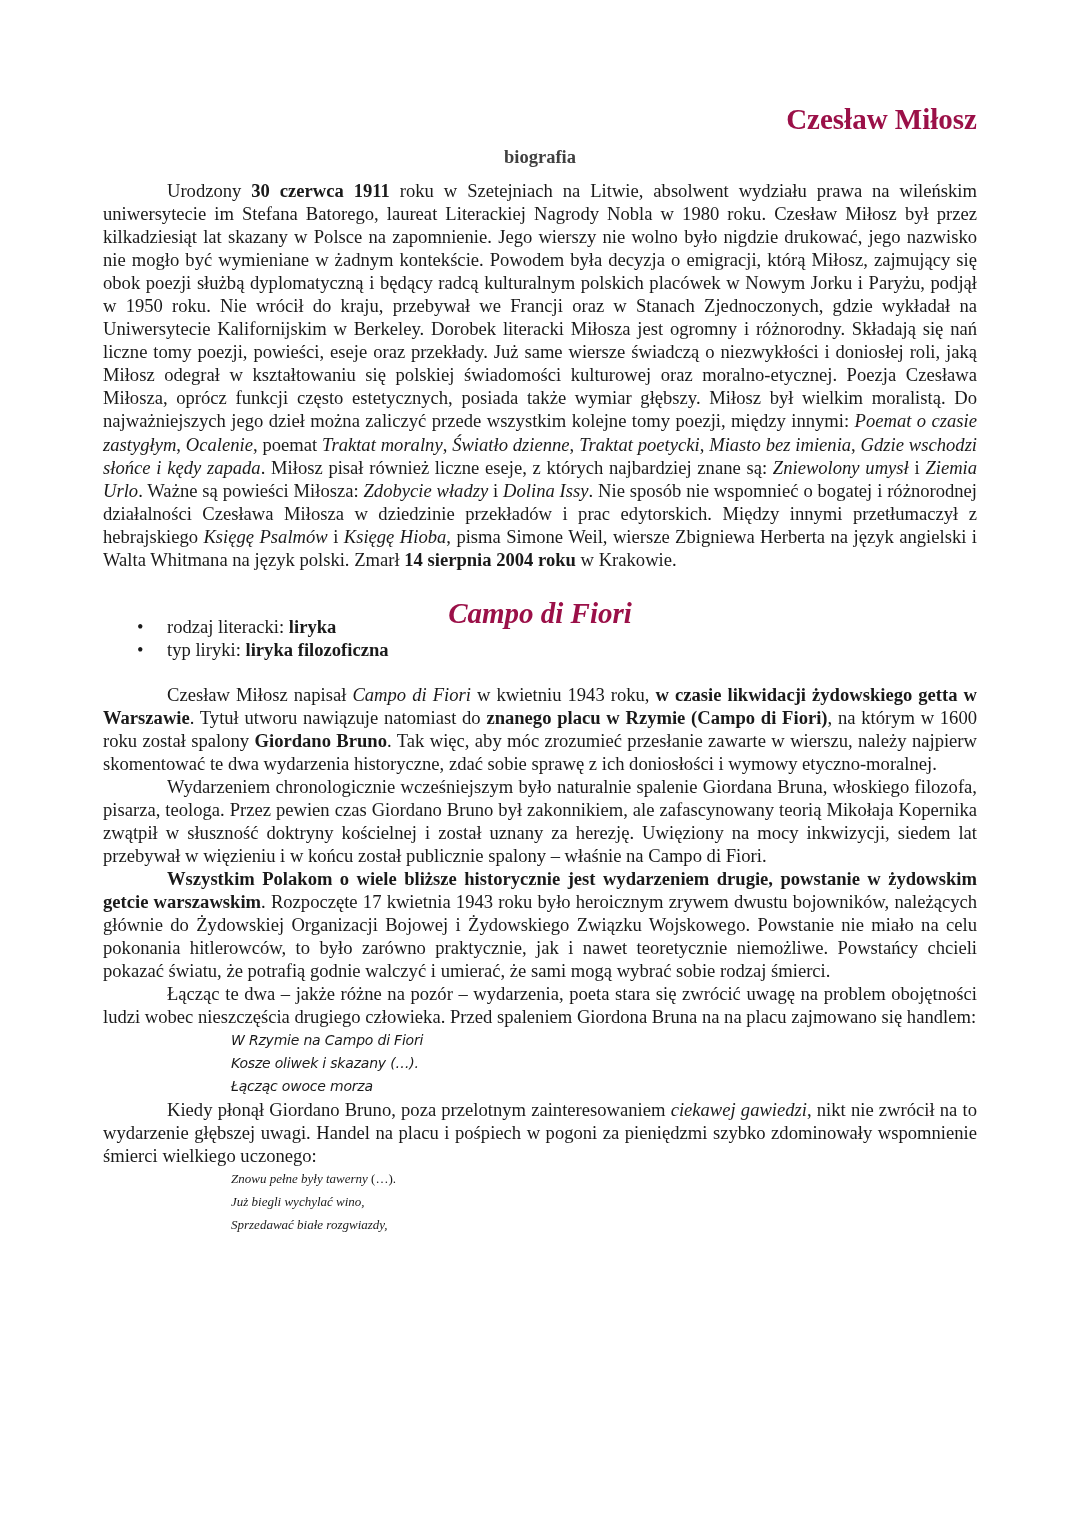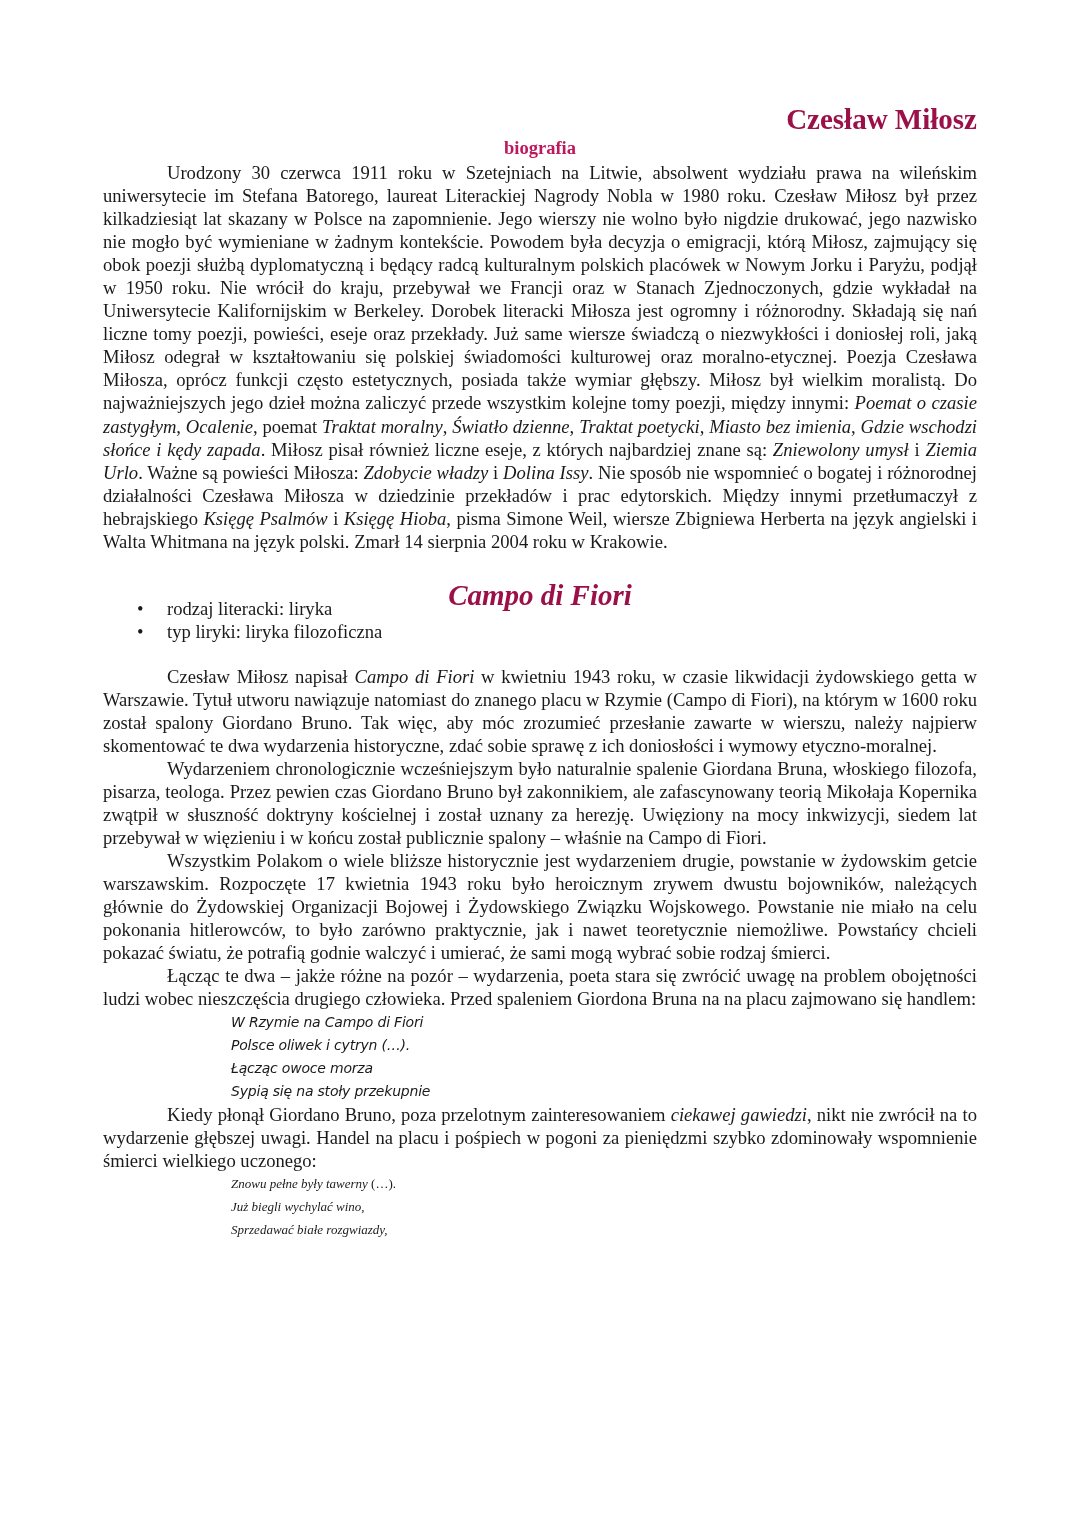--- a/index.html
+++ b/index.html
@@ -1,31 +1,31 @@
 <!DOCTYPE html>
 <html><head>
 <meta charset="utf-8">
 <style>
   html, body { margin:0; padding:0; background:#ffffff; }
   body { width:1080px; height:1527px; position:relative; overflow:hidden;
          font-family:"Liberation Serif", serif; color:#1a1a1a; }
   .page { position:absolute; left:103px; top:103px; width:874px; }
   .title { text-align:right; font-weight:bold; font-size:29px; line-height:32px; color:#9b1048; margin:0; }
-  .subtitle { text-align:center; font-weight:bold; font-size:18.5px; line-height:20px; color:#be185d; margin:3px; }
+  .subtitle { text-align:center; font-weight:bold; font-size:18.5px; line-height:20px; color:#404040; margin:12px; }
   p { margin:0; font-size:18.6px; line-height:23.05px; text-align:justify; }
   p.indent { text-indent:64px; }
   .h2 { text-align:center; font-weight:bold; font-style:italic; font-size:29px; line-height:32px; color:#9b1048; margin:26px 0 0 0; }
   ul.props { list-style:none; margin:-14px 0 0 0; padding:0; }
   ul.props li { font-size:18.6px; line-height:23px; position:relative; padding-left:64px; }
   ul.props li .bullet { position:absolute; left:34px; top:0; }
   .spacer { height:22px; }
   .poem { margin:0 0 0 128px; }
   .poem div { font-size:13px; line-height:23.05px; font-style:italic; }
   .poem1 div { font-family:"DejaVu Sans", sans-serif; font-size:14px; letter-spacing:-0.2px; }
-  b { font-weight:normal; }
+  b { font-weight:bold; }
   i { font-style:italic; }
 </style>
 </head>
 <body>
 
 <div class="page">
   <h1 class="title">Czesław Miłosz</h1>
   <div class="subtitle">biografia</div>
 
   <p class="indent"><span>Urodzony </span><b>30 czerwca 1911</b><span> roku w Szetejniach na Litwie, absolwent wydziału prawa na wileńskim uniwersytecie im Stefana Batorego, laureat Literackiej Nagrody Nobla w 1980 roku. Czesław Miłosz był przez kilkadziesiąt lat skazany w Polsce na zapomnienie. Jego wierszy nie wolno było nigdzie drukować, jego nazwisko nie mogło być wymieniane w żadnym kontekście. Powodem była decyzja o emigracji, którą Miłosz, zajmujący się obok poezji służbą dyplomatyczną i będący radcą kulturalnym polskich placówek w Nowym Jorku i Paryżu, podjął w 1950 roku. Nie wrócił do kraju, przebywał we Francji oraz w Stanach Zjednoczonych, gdzie wykładał na Uniwersytecie Kalifornijskim w Berkeley. Dorobek literacki Miłosza jest ogromny i różnorodny. Składają się nań liczne tomy poezji, powieści, eseje oraz przekłady. Już same wiersze świadczą o niezwykłości i doniosłej roli, jaką Miłosz odegrał w kształtowaniu się polskiej świadomości kulturowej oraz moralno-etycznej. Poezja Czesława Miłosza, oprócz funkcji często estetycznych, posiada także wymiar głębszy. Miłosz był wielkim moralistą. Do najważniejszych jego dzieł można zaliczyć przede wszystkim kolejne tomy poezji, między innymi: </span><i>Poemat o czasie zastygłym</i><span>, </span><i>Ocalenie</i><span>, poemat </span><i>Traktat moralny</i><span>, </span><i>Światło dzienne</i><span>, </span><i>Traktat poetycki</i><span>, </span><i>Miasto bez imienia</i><span>, </span><i>Gdzie wschodzi słońce i kędy zapada</i><span>. Miłosz pisał również liczne eseje, z których najbardziej znane są: </span><i>Zniewolony umysł</i><span> i </span><i>Ziemia Urlo</i><span>. Ważne są powieści Miłosza: </span><i>Zdobycie władzy</i><span> i </span><i>Dolina Issy</i><span>. Nie sposób nie wspomnieć o bogatej i różnorodnej działalności Czesława Miłosza w dziedzinie przekładów i prac edytorskich. Między innymi przetłumaczył z hebrajskiego </span><i>Księgę Psalmów</i><span> i </span><i>Księgę Hioba</i><span>, pisma Simone Weil, wiersze Zbigniewa Herberta na język angielski i Walta Whitmana na język polski. Zmarł </span><b>14 sierpnia 2004 roku</b><span> w Krakowie.</span></p>
@@ -45,23 +45,22 @@
 
   <div class="spacer"></div>
 
   <p class="indent"><span>Czesław Miłosz napisał </span><i>Campo di Fiori</i><span> w kwietniu 1943 roku, </span><b>w czasie likwidacji żydowskiego getta w Warszawie</b><span>. Tytuł utworu nawiązuje natomiast do </span><b>znanego placu w Rzymie (Campo di Fiori)</b><span>, na którym w 1600 roku został spalony </span><b>Giordano Bruno</b><span>. Tak więc, aby móc zrozumieć przesłanie zawarte w wierszu, należy najpierw skomentować te dwa wydarzenia historyczne, zdać sobie sprawę z ich doniosłości i wymowy etyczno-moralnej.</span></p>
   <p class="indent"><span>Wydarzeniem chronologicznie wcześniejszym było naturalnie spalenie Giordana Bruna, włoskiego filozofa, pisarza, teologa. Przez pewien czas Giordano Bruno był zakonnikiem, ale zafascynowany teorią Mikołaja Kopernika zwątpił w słuszność doktryny kościelnej i został uznany za herezję. Uwięziony na mocy inkwizycji, siedem lat przebywał w więzieniu i w końcu został publicznie spalony – właśnie na Campo di Fiori.</span></p>
   <p class="indent"><b>Wszystkim Polakom o wiele bliższe historycznie jest wydarzeniem drugie, powstanie w żydowskim getcie warszawskim</b><span>. Rozpoczęte 17 kwietnia 1943 roku było heroicznym zrywem dwustu bojowników, należących głównie do Żydowskiej Organizacji Bojowej i Żydowskiego Związku Wojskowego. Powstanie nie miało na celu pokonania hitlerowców, to było zarówno praktycznie, jak i nawet teoretycznie niemożliwe. Powstańcy chcieli pokazać światu, że potrafią godnie walczyć i umierać, że sami mogą wybrać sobie rodzaj śmierci.</span></p>
   <p class="indent"><span>Łącząc te dwa – jakże różne na pozór – wydarzenia, poeta stara się zwrócić uwagę na problem obojętności ludzi wobec nieszczęścia drugiego człowieka. Przed spaleniem Giordona Bruna na na placu zajmowano się handlem:</span></p>
 
   <div class="poem poem1">
     <div>W Rzymie na Campo di Fiori</div>
-    <div>Polsce oliwek i cytryn (…).</div>
+    <div>Kosze oliwek i skazany (…).</div>
     <div>Łącząc owoce morza</div>
-    <div>Sypią się na stoły przekupnie</div>
   </div>
 
   <p class="indent"><span>Kiedy płonął Giordano Bruno, poza przelotnym zainteresowaniem </span><i>ciekawej gawiedzi</i><span>, nikt nie zwrócił na to wydarzenie głębszej uwagi. Handel na placu i pośpiech w pogoni za pieniędzmi szybko zdominowały wspomnienie śmierci wielkiego uczonego:</span></p>
 
   <div class="poem poem2">
     <div><span>Znowu pełne były tawerny</span><span style="font-style:normal"> (…).</span></div>
     <div><span>Już biegli wychylać wino,</span></div>
     <div><span>Sprzedawać białe rozgwiazdy,</span></div>
   </div>
 </div>

